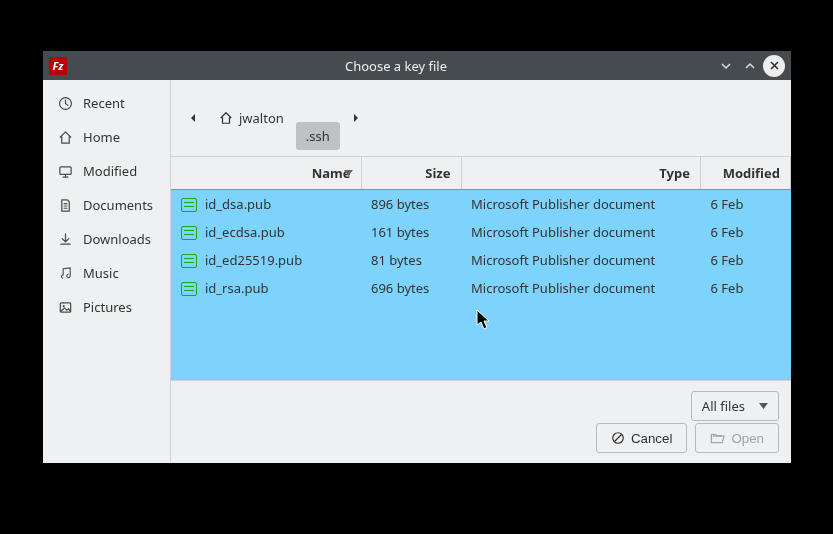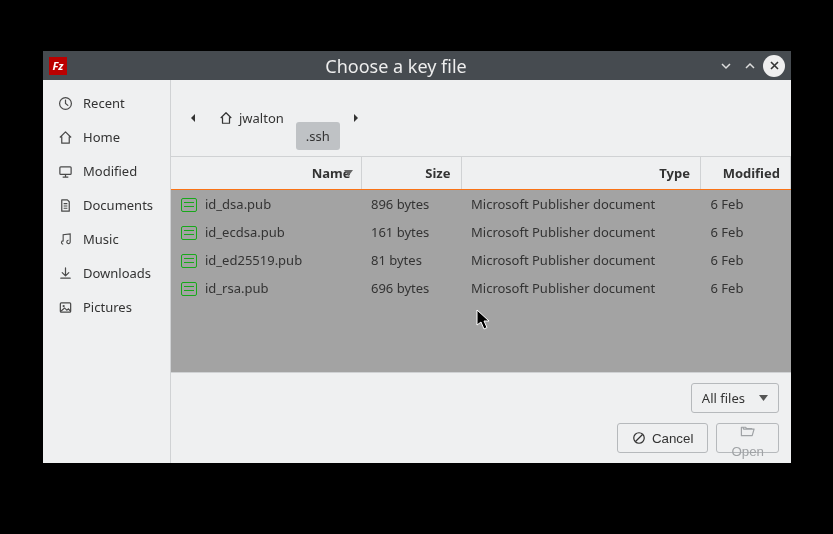--- a/index.html
+++ b/index.html
@@ -36,21 +36,21 @@
     width: 18px; height: 18px;
     background: #b00;
     display: flex; align-items: center; justify-content: center;
     font-weight: bold; font-style: italic;
     font-size: 11px; color: #fff;
     margin-right: 12px;
   }
   .titlebar .title {
     flex: 1;
     text-align: center;
-    font-size: 18px;
+    font-size: 13px;
     color: #eee;
   }
   .titlebar .win-btn {
     width: 22px; height: 22px;
     display: flex; align-items: center; justify-content: center;
     margin-left: 2px;
     color: #ddd;
     border-radius: 11px;
   }
   .titlebar .win-close {
@@ -79,21 +79,21 @@
   }
   .sidebar-item .si-icon {
     width: 16px; height: 16px;
     display: flex; align-items: center; justify-content: center;
     color: #4a4a4a;
   }
   .main {
     flex: 1;
     display: flex;
     flex-direction: column;
-    background: #a3a3a3;
+    background: #7dd3fc;
   }
   .breadcrumb {
     display: flex;
     align-items: center;
     padding: 6px 8px;
     background: #eff0f1;
     border-bottom: 1px solid #d0d2d4;
     gap: 2px;
   }
   .bc-btn {
@@ -160,41 +160,41 @@
     height: 1px;
     background: #17a81a;
   }
   .file-icon::before { top: 3px; }
   .file-icon::after { top: 7px; }
   .footer {
     background: #eff0f1;
     padding: 10px 12px;
     display: flex;
     flex-direction: column;
-    gap: 10px;
+    gap: 2px;
     border-top: 1px solid #d0d2d4;
   }
   .footer-row {
     display: flex;
     justify-content: flex-end;
     gap: 8px;
   }
   .btn {
     height: 30px;
     padding: 0 14px;
     border: 1px solid #b6b9bc;
     border-radius: 3px;
     background: #eff0f1;
     display: inline-flex;
     align-items: center;
     gap: 6px;
     cursor: pointer;
     color: #333;
   }
-  .btn.disabled { color: #a0a3a6; cursor: default; flex-direction: column; }
+  .btn.disabled { color: #a0a3a6; cursor: default; }
   .btn.disabled .btn-icon { color: #a0a3a6; }
   .select {
     height: 30px;
     padding: 0 10px;
     border: 1px solid #b6b9bc;
     border-radius: 3px;
     background: #eff0f1;
     display: inline-flex;
     align-items: center;
     gap: 14px;
@@ -266,32 +266,32 @@
           <svg width="15" height="15" viewBox="0 0 16 16">
               <path d="M4 2 H10 L12 4 V14 H4 Z" fill="none" stroke="currentColor" stroke-width="1.3" stroke-linejoin="round"></path>
               <path d="M6 6 H10 M6 8.5 H10 M6 11 H10" stroke="currentColor" stroke-width="1.1"></path>
             </svg>
         </span>
         <span>Documents</span>
       </div>
       <div class="sidebar-item">
         <span class="si-icon">
           <svg width="15" height="15" viewBox="0 0 16 16">
+              <path d="M8 2 V10 M4.5 7 L8 10.5 L11.5 7 M3 13 H13" fill="none" stroke="currentColor" stroke-width="1.3" stroke-linecap="round" stroke-linejoin="round"></path>
+            </svg>
+        </span>
+        <span>Downloads</span>
+      </div>
+      <div class="sidebar-item">
+        <span class="si-icon">
+          <svg width="15" height="15" viewBox="0 0 16 16">
               <path d="M5.5 13 A1.8 1.8 0 1 1 5.5 9.4 V3 L13 2 V10.5 A1.8 1.8 0 1 1 11.3 8.8" fill="none" stroke="currentColor" stroke-width="1.2"></path>
             </svg>
         </span>
         <span>Music</span>
-      </div>
-      <div class="sidebar-item">
-        <span class="si-icon">
-          <svg width="15" height="15" viewBox="0 0 16 16">
-              <path d="M8 2 V10 M4.5 7 L8 10.5 L11.5 7 M3 13 H13" fill="none" stroke="currentColor" stroke-width="1.3" stroke-linecap="round" stroke-linejoin="round"></path>
-            </svg>
-        </span>
-        <span>Downloads</span>
       </div>
       <div class="sidebar-item">
         <span class="si-icon">
           <svg width="15" height="15" viewBox="0 0 16 16">
               <rect x="2.5" y="3" width="11" height="10" rx="1" fill="none" stroke="currentColor" stroke-width="1.3"></rect>
               <circle cx="6" cy="6.5" r="1.2" fill="currentColor"></circle>
               <path d="M3 12 L7 8.5 L9.5 11 L11 9.5 L13.5 12" fill="none" stroke="currentColor" stroke-width="1.2"></path>
             </svg>
         </span>
         <span>Pictures</span>

